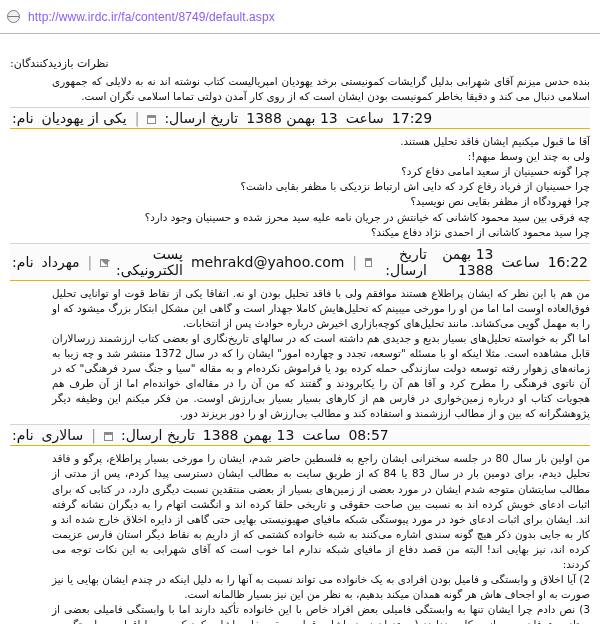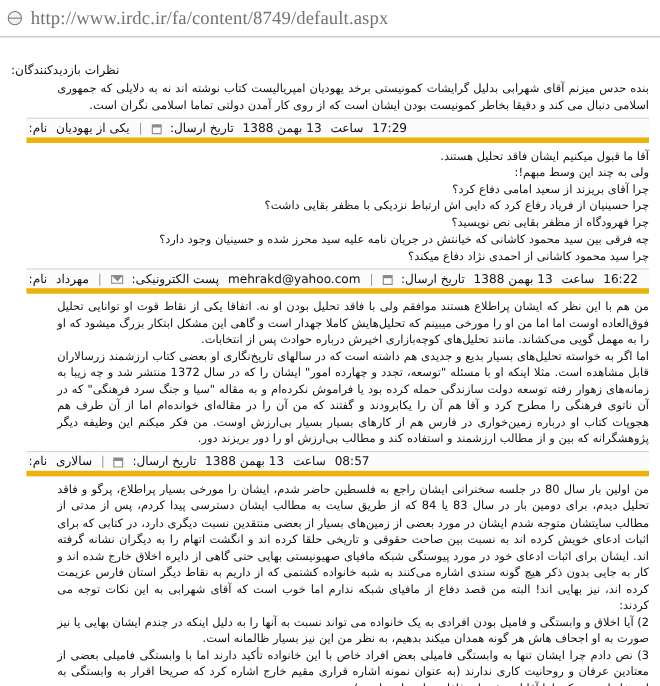--- a/index.html
+++ b/index.html
@@ -52,23 +52,23 @@
   .url-favicon .globe:before {
     content: "";
     position: absolute;
     left: 0;
     top: 5px;
     width: 11px;
     height: 1px;
     background: #7a7a7a;
   }
   .url-text {
-    font-family: Liberation Serif, serif;
-    font-size: 17px;
-    color: #737373;
+    font-family: Liberation Sans, sans-serif;
+    font-size: 12px;
+    color: #8b5cf6;
     letter-spacing: 0.1px;
     white-space: nowrap;
     overflow: hidden;
   }
   
   .content {
     padding: 4px 10px 0 10px;
     box-sizing: border-box;
   }
   .section-title {
@@ -90,26 +90,26 @@
   }
   .ctext p {
     margin: 0 0 0 0;
   }
   .meta {
     display: flex;
     flex-direction: row-reverse;
     justify-content: flex-start;
     align-items: center;
     gap: 8px;
-    font-size: 11px;
+    font-size: 14px;
     color: #111;
     border-top: 1px solid #d4d4d4;
-    border-bottom: 5px solid #eab308;
+    border-bottom: 1px solid #eab308;
     padding: 2px 2px;
-    margin: 3px 0 5px 14px;
+    margin: 3px 0 5px 0;
     background: #fbfbfb;
   }
   .meta .sep {
     color: #999;
   }
   .meta .email {
     direction: ltr;
     unicode-bidi: embed;
     color: #111;
   }
@@ -178,21 +178,21 @@
         <span>13 بهمن 1388</span>
         <span>ساعت</span>
         <span>17:29</span>
       </div>
     </div>
 
     <div class="comment">
       <div class="ctext qlist">
         <p>آقا ما قبول میکنیم ایشان فاقد تحلیل هستند.</p>
         <p>ولی به چند این وسط مبهم!:</p>
-        <p>چرا آقای بریزند از سعید امامی دفاع کرد؟</p>
+        <p>چرا گونه حسینیان از سعید امامی دفاع کرد؟</p>
         <p>چرا حسینیان از فریاد رفاع کرد که دایی اش ارتباط نزدیکی با مظفر بقایی داشت؟</p>
         <p>چرا فهرودگاه از مظفر بقایی نص نویسید؟</p>
         <p>چه فرقی بین سید محمود کاشانی که خیانتش در جریان نامه علیه سید محرز شده و حسینیان وجود دارد؟</p>
         <p>چرا سید محمود کاشانی از احمدی نژاد دفاع میکند؟</p>
       </div>
       <div class="meta">
         <span>نام:</span>
         <span>مهرداد</span>
         <span class="sep">|</span>
         <span class="mail-icon"></span>

